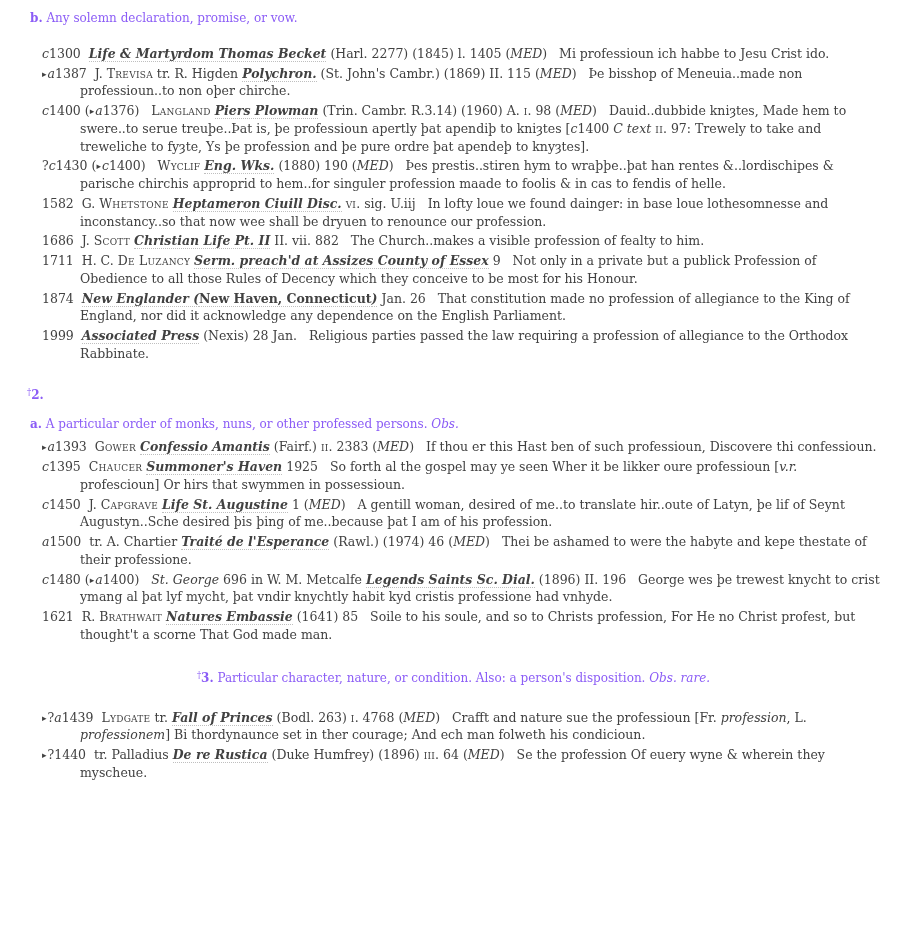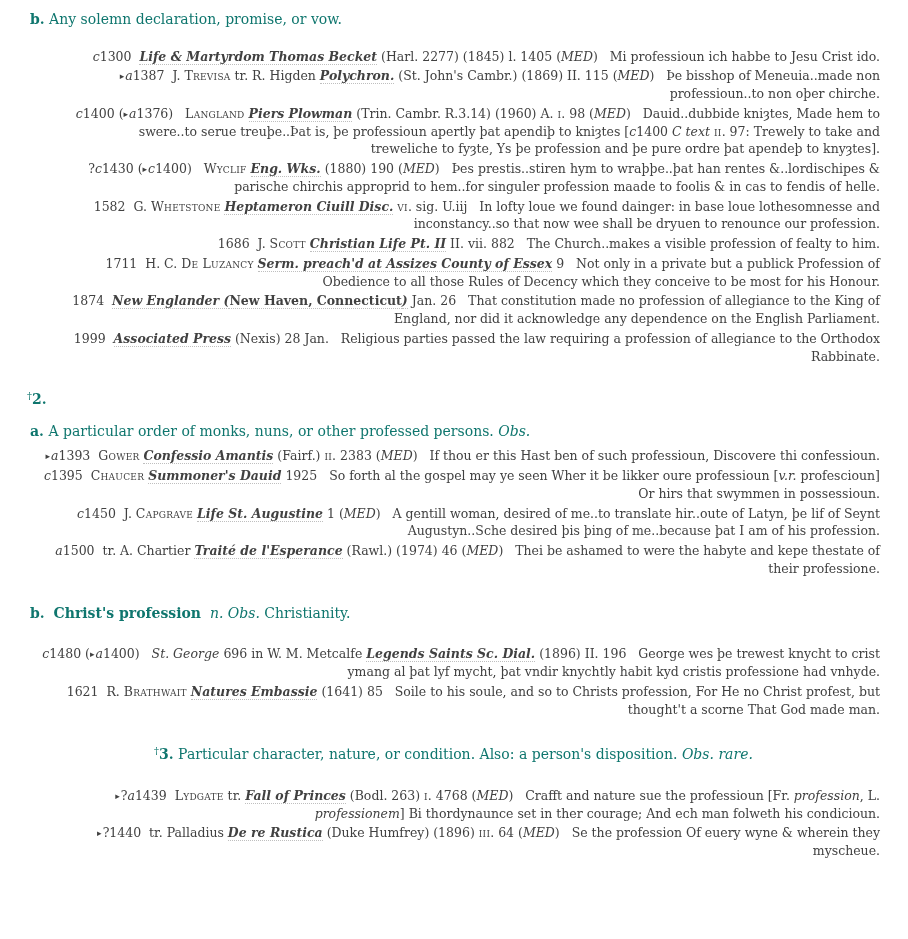--- a/index.html
+++ b/index.html
@@ -8,33 +8,33 @@
     height: 939px;
     overflow: hidden;
     background: #ffffff;
     color: #3b3b3b;
     font-family: "DejaVu Serif", "Liberation Serif", serif;
   }
   .content { padding: 8px 28px 0 30px; }
 
   
   .sense-letter, .sense-num {
-    font-size: 14px;
+    font-size: 12px;
     line-height: 1.4;
-    color: #0f766e;
+    color: #8b5cf6;
     white-space: pre-wrap;
   }
   .sense-letter.first { margin: 2px 0 18px 0; }
   .sense-num { margin: 24px 0 12px -3px; }
   .sense-letter.after-num { margin: 0 0 6px 0; }
   .sense-letter.mid { margin: 26px 0 22px 0; }
   .sense-num.with-def { margin: 26px 0 22px -3px; text-align: center; }
 
   
-  .quotes { margin: 0; text-align: right; }
+  .quotes { margin: 0; }
   .quote {
     font-size: 12.5px;
     line-height: 1.42;
     color: #414141;
     margin: 0 0 2px 50px;
     padding-left: 0;
     text-indent: -38px;
     white-space: pre-wrap;
   }
   .quotes { padding-left: 38px; margin-left: 12px; }
@@ -68,26 +68,25 @@
     <div class="quote"><span class="s-r">1874  </span><span class="s-t">New Englander (</span><span class="s-tr">New Haven, Connecticut</span><span class="s-t">)</span><span class="s-r"> Jan. 26   That constitution made no profession of allegiance to the King of England, nor did it acknowledge any dependence on the English Parliament.</span></div>
     <div class="quote"><span class="s-r">1999  </span><span class="s-t">Associated Press</span><span class="s-r"> (Nexis) 28 Jan.   Religious parties passed the law requiring a profession of allegiance to the Orthodox Rabbinate.</span></div>
   </div>
 
   <div class="sense-num"><span class="s-dag">†</span><span class="s-b">2.</span></div>
 
   <div class="sense-letter after-num"><span class="s-b">a.</span><span class="s-r"> A particular order of monks, nuns, or other professed persons. </span><span class="s-i">Obs.</span></div>
 
   <div class="quotes">
     <div class="quote"><span class="s-mk">▸</span><span class="s-i">a</span><span class="s-r">1393  </span><span class="s-sc">Gower</span><span class="s-r"> </span><span class="s-t">Confessio Amantis</span><span class="s-r"> (Fairf.) </span><span class="s-sc">ii</span><span class="s-r">. 2383 (</span><span class="s-i">MED</span><span class="s-r">)   If thou er this Hast ben of such professioun, Discovere thi confessioun.</span></div>
-    <div class="quote"><span class="s-i">c</span><span class="s-r">1395  </span><span class="s-sc">Chaucer</span><span class="s-r"> </span><span class="s-t">Summoner's Dauid</span><span class="s-r"> 1925   So forth al the gospel may ye seen Wher it be likker oure professioun [</span><span class="s-i">v.r.</span><span class="s-r"> profescioun] Or hirs that swymmen in possessioun.</span></div>
+    <div class="quote"><span class="s-i">c</span><span class="s-r">1395  </span><span class="s-sc">Chaucer</span><span class="s-r"> </span><span class="s-t">Summoner's Haven</span><span class="s-r"> 1925   So forth al the gospel may ye seen Wher it be likker oure professioun [</span><span class="s-i">v.r.</span><span class="s-r"> profescioun] Or hirs that swymmen in possessioun.</span></div>
     <div class="quote"><span class="s-i">c</span><span class="s-r">1450  J. </span><span class="s-sc">Capgrave</span><span class="s-r"> </span><span class="s-t">Life St. Augustine</span><span class="s-r"> 1 (</span><span class="s-i">MED</span><span class="s-r">)   A gentill woman, desired of me..to translate hir..oute of Latyn, þe lif of Seynt Augustyn..Sche desired þis þing of me..because þat I am of his profession.</span></div>
     <div class="quote"><span class="s-i">a</span><span class="s-r">1500  tr. A. Chartier </span><span class="s-t">Traité de l'Esperance</span><span class="s-r"> (Rawl.) (1974) 46 (</span><span class="s-i">MED</span><span class="s-r">)   Thei be ashamed to were the habyte and kepe thestate of their professione.</span></div>
   </div>
 
-  <div class="sense-letter mid"><span class="s-b">b.</span><span class="s-r">  </span><span class="s-b">Christ's profession</span><span class="s-r">  </span><span class="s-i">n.</span><span class="s-r"> </span><span class="s-i">Obs.</span><span class="s-r"> Christianity.</span></div>
 
   <div class="quotes">
     <div class="quote"><span class="s-i">c</span><span class="s-r">1480 (</span><span class="s-mk">▸</span><span class="s-i">a</span><span class="s-r">1400)   </span><span class="s-i">St. George</span><span class="s-r"> 696 in W. M. Metcalfe </span><span class="s-t">Legends Saints Sc. Dial.</span><span class="s-r"> (1896) II. 196   George wes þe trewest knycht to crist ymang al þat lyf mycht, þat vndir knychtly habit kyd cristis professione had vnhyde.</span></div>
     <div class="quote"><span class="s-r">1621  R. </span><span class="s-sc">Brathwait</span><span class="s-r"> </span><span class="s-t">Natures Embassie</span><span class="s-r"> (1641) 85   Soile to his soule, and so to Christs profession, For He no Christ profest, but thought't a scorne That God made man.</span></div>
   </div>
 
   <div class="sense-num with-def"><span class="s-dag">†</span><span class="s-b">3.</span><span class="s-r"> Particular character, nature, or condition. Also: a person's disposition. </span><span class="s-i">Obs. rare.</span></div>
 
   <div class="quotes">
     <div class="quote"><span class="s-mk">▸</span><span class="s-r">?</span><span class="s-i">a</span><span class="s-r">1439  </span><span class="s-sc">Lydgate</span><span class="s-r"> tr. </span><span class="s-t">Fall of Princes</span><span class="s-r"> (Bodl. 263) </span><span class="s-sc">i</span><span class="s-r">. 4768 (</span><span class="s-i">MED</span><span class="s-r">)   Crafft and nature sue the professioun [Fr. </span><span class="s-i">profession</span><span class="s-r">, L. </span><span class="s-i">professionem</span><span class="s-r">] Bi thordynaunce set in ther courage; And ech man folweth his condicioun.</span></div>

